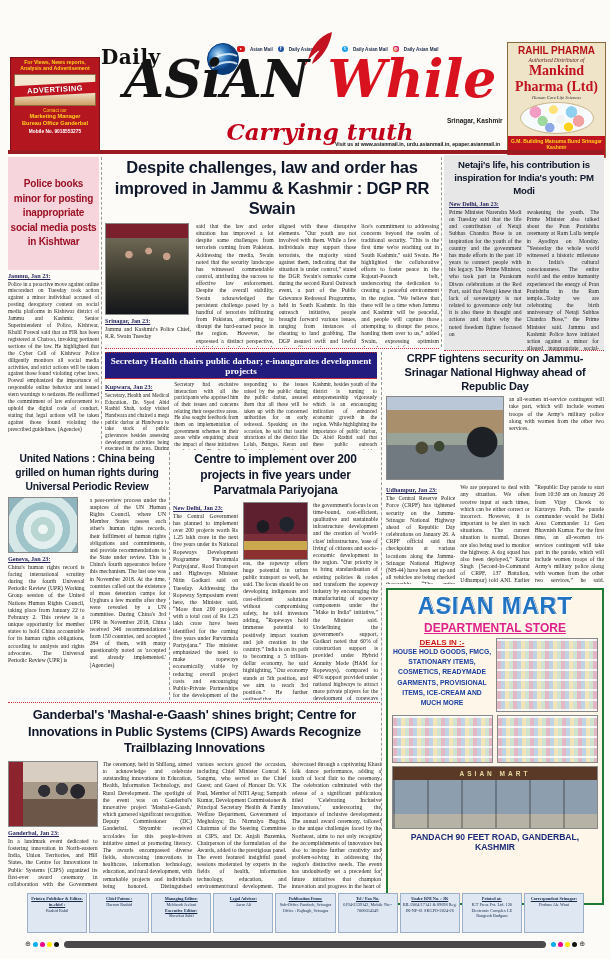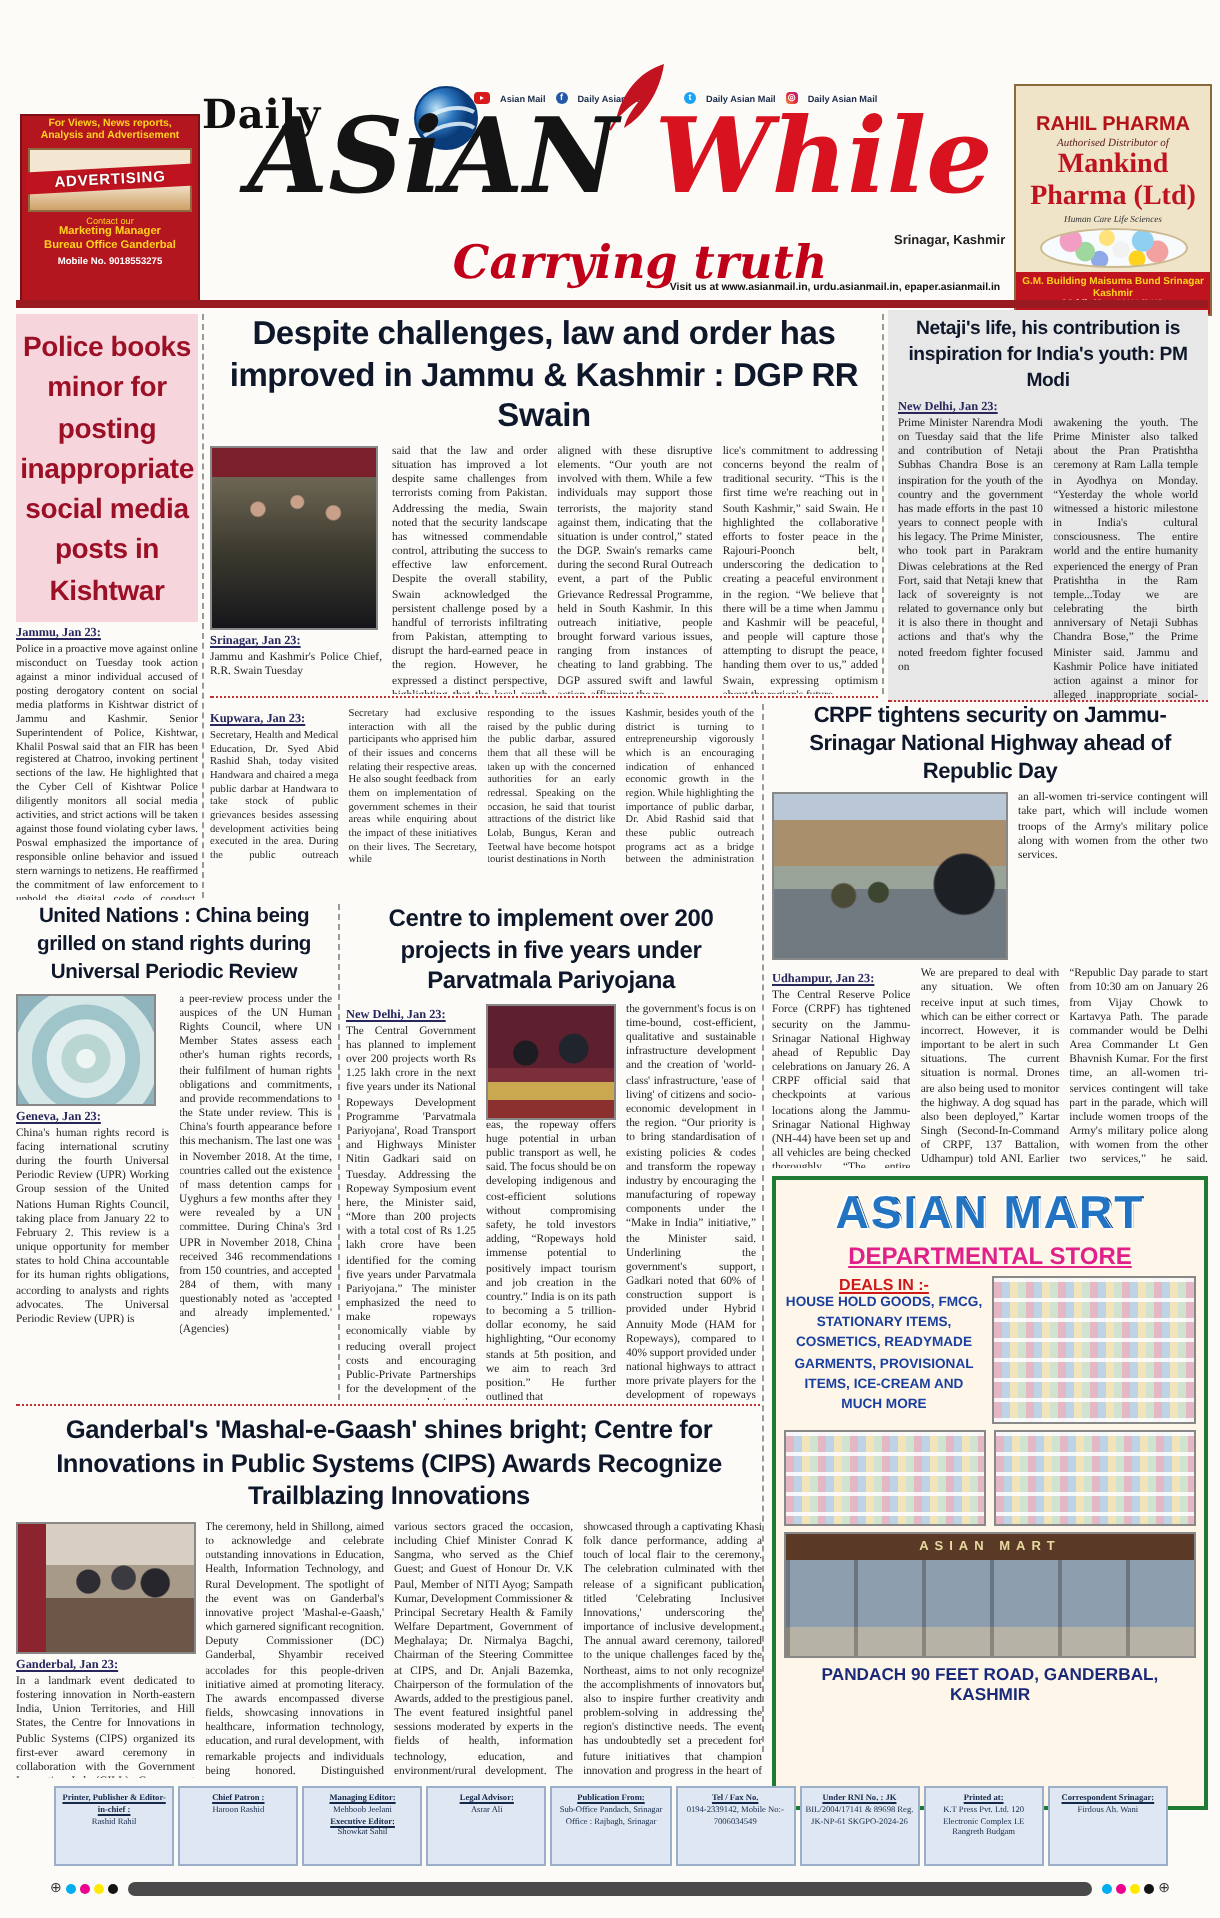--- a/index.html
+++ b/index.html
@@ -18,21 +18,21 @@
   .ic.ig{border-radius:2px;background:linear-gradient(45deg,#f09433,#dc2743 50%,#bc1888);}
   
   .ad-left{top:57px;left:10px;width:88px;height:92px;background:#b41620;border:1px solid #7d0f16;display:flex;flex-direction:column;text-align:center;font-family:"Liberation Sans",sans-serif;}
   .ad-left .topline{color:#ffd21e;font-size:5.2px;font-weight:bold;padding:2px 2px 1px;line-height:1.15;}
   .adv-img{height:30px;margin:1px 3px;background:linear-gradient(180deg,#f3e7d2 0 55%,#d9b field 55%,#cfa066 100%);background:linear-gradient(180deg,#f3e7d2 0 55%,#cfa066 100%);position:relative;border:1px solid #8d6a3f;}
   .adv-ribbon{position:absolute;left:-2px;right:-2px;top:9px;background:#c01320;color:#fff;font-weight:bold;font-size:7.5px;letter-spacing:.4px;transform:rotate(-3deg);padding:1px 0;text-shadow:0 0 1px #7d0f16;}
   .ad-left .contact{color:#ffd21e;font-size:4.6px;margin-top:1px;}
   .ad-left .mm{color:#ffd21e;font-size:5.6px;font-weight:bold;line-height:1.25;}
   .ad-left .mob{color:#fff;font-size:4.8px;font-weight:bold;margin-top:2px;}
   .ad-right{top:42px;left:507px;width:97px;height:114px;background:#efe3c8;border:1.5px solid #8a6a3a;display:flex;flex-direction:column;text-align:center;}
-  .ad-right .t1{color:#b31217;font-family:"Liberation Sans",sans-serif;font-weight:bold;font-size:10px;margin-top:14px;}
+  .ad-right .t1{color:#b31217;font-family:"Liberation Sans",sans-serif;font-weight:bold;font-size:10px;margin-top:2px;}
   .ad-right .t2{color:#5a1a1a;font-style:italic;font-size:5.5px;margin-top:1px;}
   .ad-right .t3{color:#c01320;font-weight:bold;font-size:14px;}
   .ad-right .t4{color:#333;font-size:4.6px;font-style:italic;}
   .pills{width:72px;height:46px;margin:2px auto;border-radius:50%;background:
     radial-gradient(circle at 20% 30%,#f29ec4 0 9%,transparent 10%),
     radial-gradient(circle at 45% 22%,#ffe27a 0 9%,transparent 10%),
     radial-gradient(circle at 70% 30%,#8fd0f0 0 10%,transparent 11%),
     radial-gradient(circle at 30% 60%,#9fd89f 0 9%,transparent 10%),
     radial-gradient(circle at 55% 55%,#f2f2f2 0 10%,transparent 11%),
     radial-gradient(circle at 80% 60%,#f2a0a0 0 9%,transparent 10%),
@@ -56,21 +56,21 @@
   .hl{font-family:"Liberation Sans",sans-serif;font-weight:bold;color:#0f172a;letter-spacing:-0.2px;text-align:center;}
   .dateline{font-weight:bold;text-decoration:underline;font-size:6.2px;color:#27275e;margin:2px 0;}
   .body{font-size:5.7px;line-height:1.26;text-align:justify;color:#222;}
   .cols{display:flex;gap:5px;}
   .cols .c{flex:1;overflow:hidden;}
   .photo{border:1px solid #888;box-sizing:border-box;}
   .vdash{border-left:1px dashed #9a9a9a;width:0;}
   .rdot{border-top:1.6px dotted #c23030;height:0;}
   
   .police{top:157px;left:8px;width:91px;height:293px;overflow:hidden;}
-  .police .hlbox{background:#f6d6dc;color:#9c1026;font-size:14px;line-height:1.45;padding:6px 2px;}
+  .police .hlbox{background:#f6d6dc;color:#9c1026;font-size:10px;line-height:1.45;padding:20px 2px;}
   .despite{top:157px;left:105px;width:334px;height:190px;overflow:hidden;}
   .despite .hl1{font-size:16.5px;line-height:1.25;}
   .ph-dgp{width:84px;height:92px;background:
     linear-gradient(180deg,#7a1f2b 0 16%,rgba(0,0,0,0) 16%),
     radial-gradient(circle at 28% 34%,#c9a08a 0 4%,transparent 5%),
     radial-gradient(circle at 52% 30%,#c9a08a 0 4%,transparent 5%),
     radial-gradient(circle at 74% 36%,#c9a08a 0 4%,transparent 5%),
     linear-gradient(180deg,#6b6452 18%,#3c3a2e 58%,#15161b 100%);}
   .netaji{top:155px;left:444px;width:160px;height:196px;background:#e7e7e7;padding:4px 5px;box-sizing:border-box;overflow:hidden;}
   .netaji .hl2{font-size:9.6px;line-height:1.35;}
@@ -226,20 +226,21 @@
     <div class="dateline">New Delhi, Jan 23:</div>
     <div class="cols">
       <div class="c body" style="height:148px;">Prime Minister Narendra Modi on Tuesday said that the life and contribution of Netaji Subhas Chandra Bose is an inspiration for the youth of the country and the government has made efforts in the past 10 years to connect people with his legacy. The Prime Minister, who took part in Parakram Diwas celebrations at the Red Fort, said that Netaji knew that lack of sovereignty is not related to governance only but it is also there in thought and actions and that's why the noted freedom fighter focused on</div>
       <div class="c body" style="height:148px;">awakening the youth. The Prime Minister also talked about the Pran Pratishtha ceremony at Ram Lalla temple in Ayodhya on Monday. “Yesterday the whole world witnessed a historic milestone in India's cultural consciousness. The entire world and the entire humanity experienced the energy of Pran Pratishtha in the Ram temple...Today we are celebrating the birth anniversary of Netaji Subhas Chandra Bose,” the Prime Minister said. Jammu and Kashmir Police have initiated action against a minor for alleged inappropriate social-media posts (Agencies)</div>
     </div>
   </div>
 
   <div class="abs rdot" style="top:348px;left:105px;width:334px;"></div>
 
   <div class="abs secretary">
+    <div class="banner">Secretary Health chairs public darbar; e-inaugurates development projects</div>
     <div class="cols" style="margin-top:2px;">
       <div class="c">
         <div class="dateline">Kupwara, Jan 23:</div>
         <div class="body" style="font-size:5.3px;height:66px;overflow:hidden;">Secretary, Health and Medical Education, Dr. Syed Abid Rashid Shah, today visited Handwara and chaired a mega public darbar at Handwara to take stock of public grievances besides assessing development activities being executed in the area. During the public outreach programme, the</div>
       </div>
       <div class="c body" style="font-size:5.3px;height:78px;">Secretary had exclusive interaction with all the participants who apprised him of their issues and concerns relating their respective areas. He also sought feedback from them on implementation of government schemes in their areas while enquiring about the impact of these initiatives on their lives. The Secretary, while</div>
       <div class="c body" style="font-size:5.3px;height:78px;">responding to the issues raised by the public during the public darbar, assured them that all these will be taken up with the concerned authorities for an early redressal. Speaking on the occasion, he said that tourist attractions of the district like Lolab, Bungus, Keran and Teetwal have become hotspot tourist destinations in North</div>
       <div class="c body" style="font-size:5.3px;height:78px;">Kashmir, besides youth of the district is turning to entrepreneurship vigorously which is an encouraging indication of enhanced economic growth in the region. While highlighting the importance of public darbar, Dr. Abid Rashid said that these public outreach programs act as a bridge between the administration and the people in the district</div>
     </div>
   </div>
@@ -259,21 +260,21 @@
       <div class="c">
         <div class="dateline">Udhampur, Jan 23:</div>
         <div class="body" style="height:92px;overflow:hidden;">The Central Reserve Police Force (CRPF) has tightened security on the Jammu-Srinagar National Highway ahead of Republic Day celebrations on January 26. A CRPF official said that checkpoints at various locations along the Jammu-Srinagar National Highway (NH-44) have been set up and all vehicles are being checked thoroughly. “The entire highway is also being scanned with metal detectors by patrol teams.</div>
       </div>
       <div class="c body" style="height:103px;">We are prepared to deal with any situation. We often receive input at such times, which can be either correct or incorrect. However, it is important to be alert in such situations. The current situation is normal. Drones are also being used to monitor the highway. A dog squad has also been deployed,” Kartar Singh (Second-In-Command of CRPF, 137 Battalion, Udhampur) told ANI. Earlier today, Major General Sumit Mehta informed that in the Republic Day Parade, for the first time,</div>
       <div class="c body" style="height:103px;">“Republic Day parade to start from 10:30 am on January 26 from Vijay Chowk to Kartavya Path. The parade commander would be Delhi Area Commander Lt Gen Bhavnish Kumar. For the first time, an all-women tri-services contingent will take part in the parade, which will include women troops of the Army's military police along with women from the other two services,” he said. Around 13,000 special guests have also been invited to witness the parade this year. The objective is to provide an opportunity for people from all walks of life to take part in the national festival, in line with the government's vision of Jan Bhagidari. (Agencies)</div>
     </div>
   </div>
 
   <div class="abs un">
-    <div class="hl hl4">United Nations : China being grilled on stand rights during Universal Periodic Review</div>
+    <div class="hl hl4">United Nations : China being grilled on human rights during Universal Periodic Review</div>
     <div class="cols" style="margin-top:3px;">
       <div class="c">
         <div class="photo ph-un"></div>
         <div class="dateline">Geneva, Jan 23:</div>
         <div class="body" style="height:128px;overflow:hidden;">China's human rights record is facing international scrutiny during the fourth Universal Periodic Review (UPR) Working Group session of the United Nations Human Rights Council, taking place from January 22 to February 2. This review is a unique opportunity for member states to hold China accountable for its human rights obligations, according to analysts and rights advocates. The Universal Periodic Review (UPR) is</div>
       </div>
       <div class="c body" style="height:200px;">a peer-review process under the auspices of the UN Human Rights Council, where UN Member States assess each other's human rights records, their fulfilment of human rights obligations and commitments, and provide recommendations to the State under review. This is China's fourth appearance before this mechanism. The last one was in November 2018. At the time, countries called out the existence of mass detention camps for Uyghurs a few months after they were revealed by a UN committee. During China's 3rd UPR in November 2018, China received 346 recommendations from 150 countries, and accepted 284 of them, with many questionably noted as 'accepted and already implemented.' (Agencies)</div>
     </div>
   </div>
   <div class="abs vdash" style="left:169px;top:452px;height:248px;"></div>

